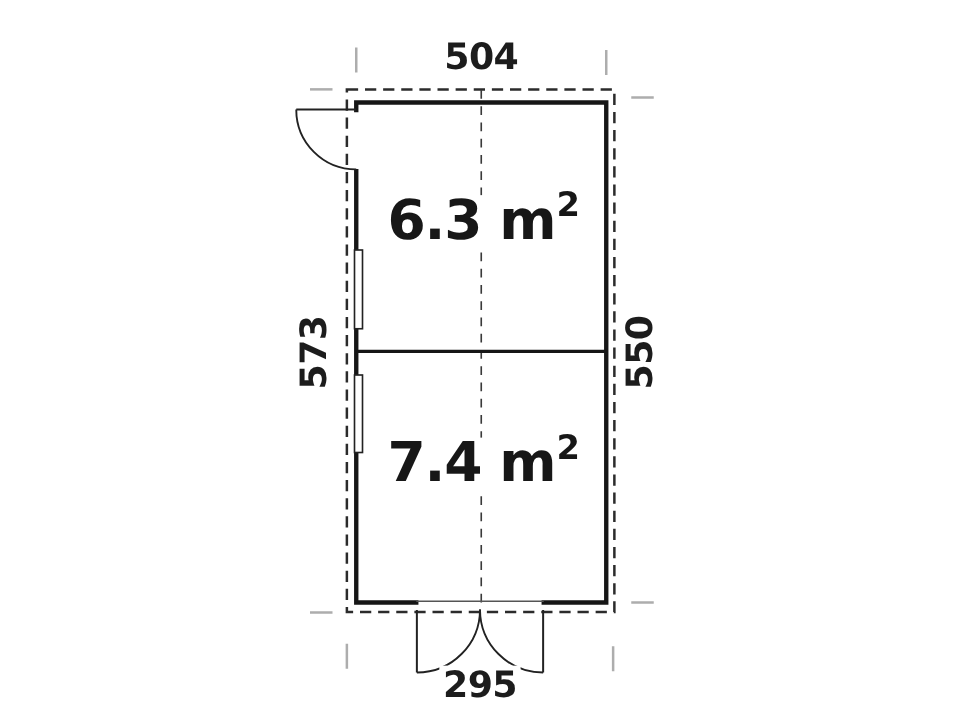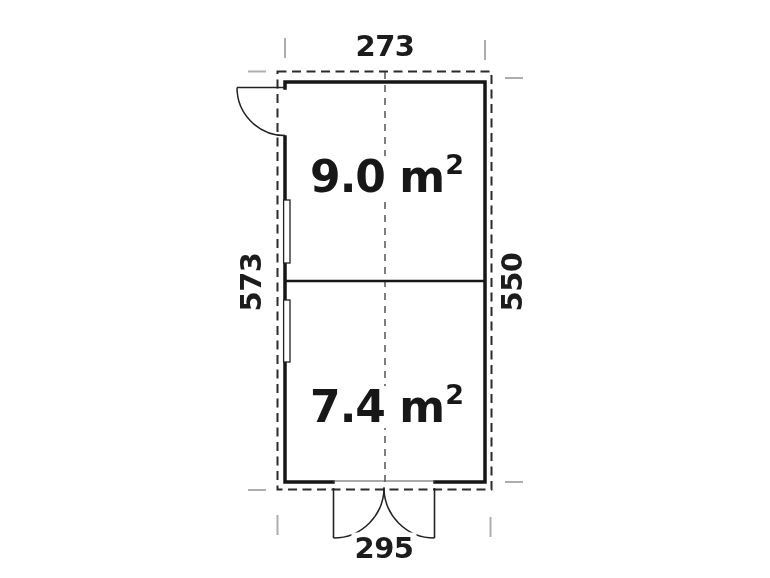--- a/index.html
+++ b/index.html
@@ -86,25 +86,25 @@
     <line x1="285" y1="38" x2="285" y2="58" stroke="#adadad" stroke-width="2"></line>
     <line x1="485" y1="40" x2="485" y2="60" stroke="#adadad" stroke-width="2"></line>
     <line x1="248" y1="71.5" x2="266" y2="71.5" stroke="#adadad" stroke-width="2"></line>
     <line x1="248" y1="490" x2="266" y2="490" stroke="#adadad" stroke-width="2"></line>
     <line x1="505" y1="78" x2="523" y2="78" stroke="#adadad" stroke-width="2"></line>
     <line x1="505" y1="482" x2="523" y2="482" stroke="#adadad" stroke-width="2"></line>
     <line x1="277.5" y1="515" x2="277.5" y2="535" stroke="#adadad" stroke-width="2"></line>
     <line x1="490.5" y1="517" x2="490.5" y2="537" stroke="#adadad" stroke-width="2"></line>
   </svg>
 
-  <div class="dim-label" style="left:385px; top:46px;">273</div>
+  <div class="dim-label" style="left:385px; top:46px;">504</div>
 
   <div class="dim-label rot-left" style="left:251px; top:282px;">573</div>
 
   <div class="dim-label rot-right" style="left:512px; top:282px;">550</div>
 
   <div class="dim-label" style="left:384px; top:548px;">295</div>
 
-  <div class="room-label" style="left:386px; top:177px;"><span>9.0 m</span><sup>2</sup></div>
+  <div class="room-label" style="left:386px; top:177px;"><span>6.3 m</span><sup>2</sup></div>
 
-  <div class="room-label" style="left:386px; top:371px;margin-top:36px;"><span>7.4 m</span><sup>2</sup></div>
+  <div class="room-label" style="left:386px; top:371px;"><span>7.4 m</span><sup>2</sup></div>
 
 </div>
 
 </body></html>

